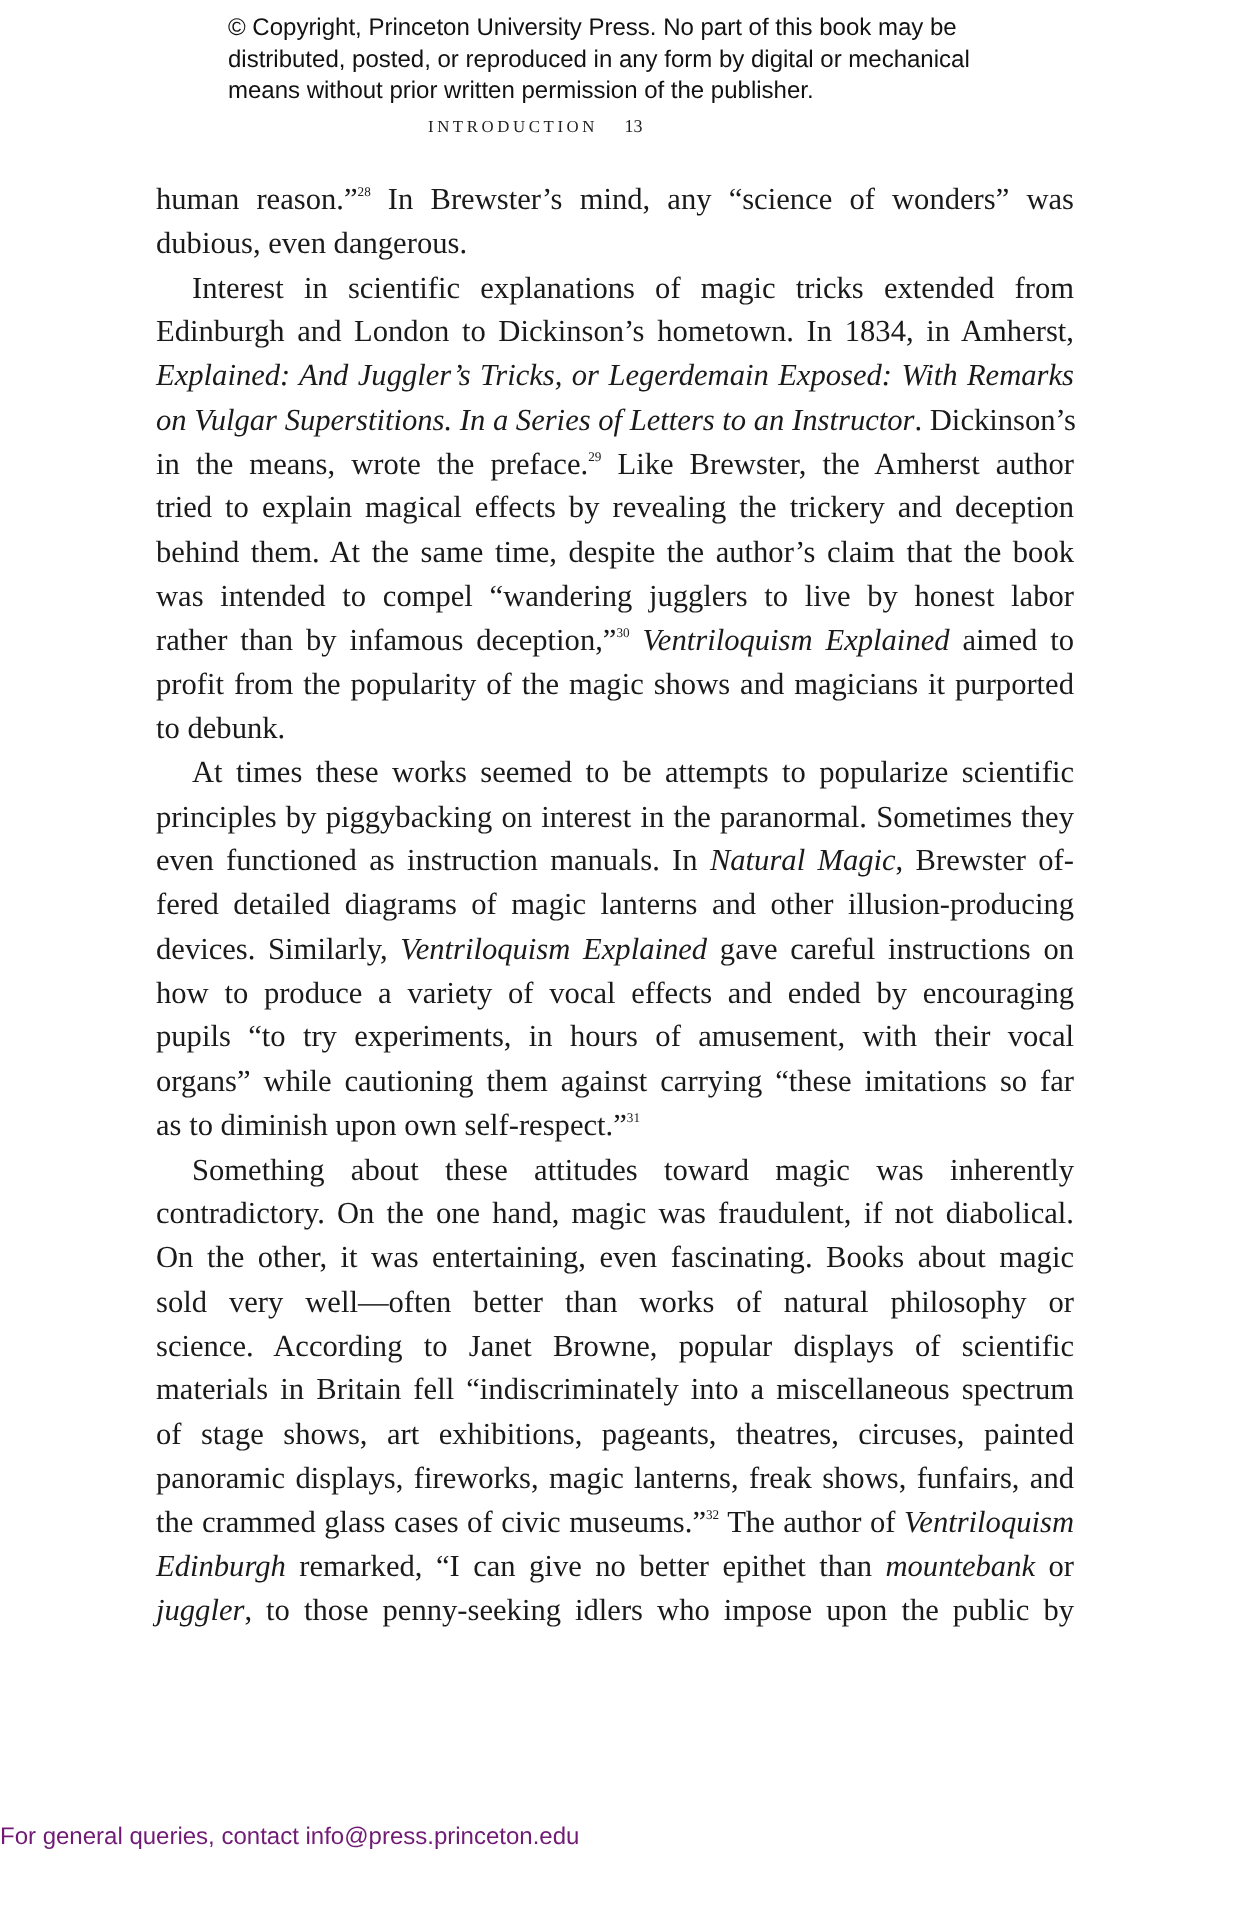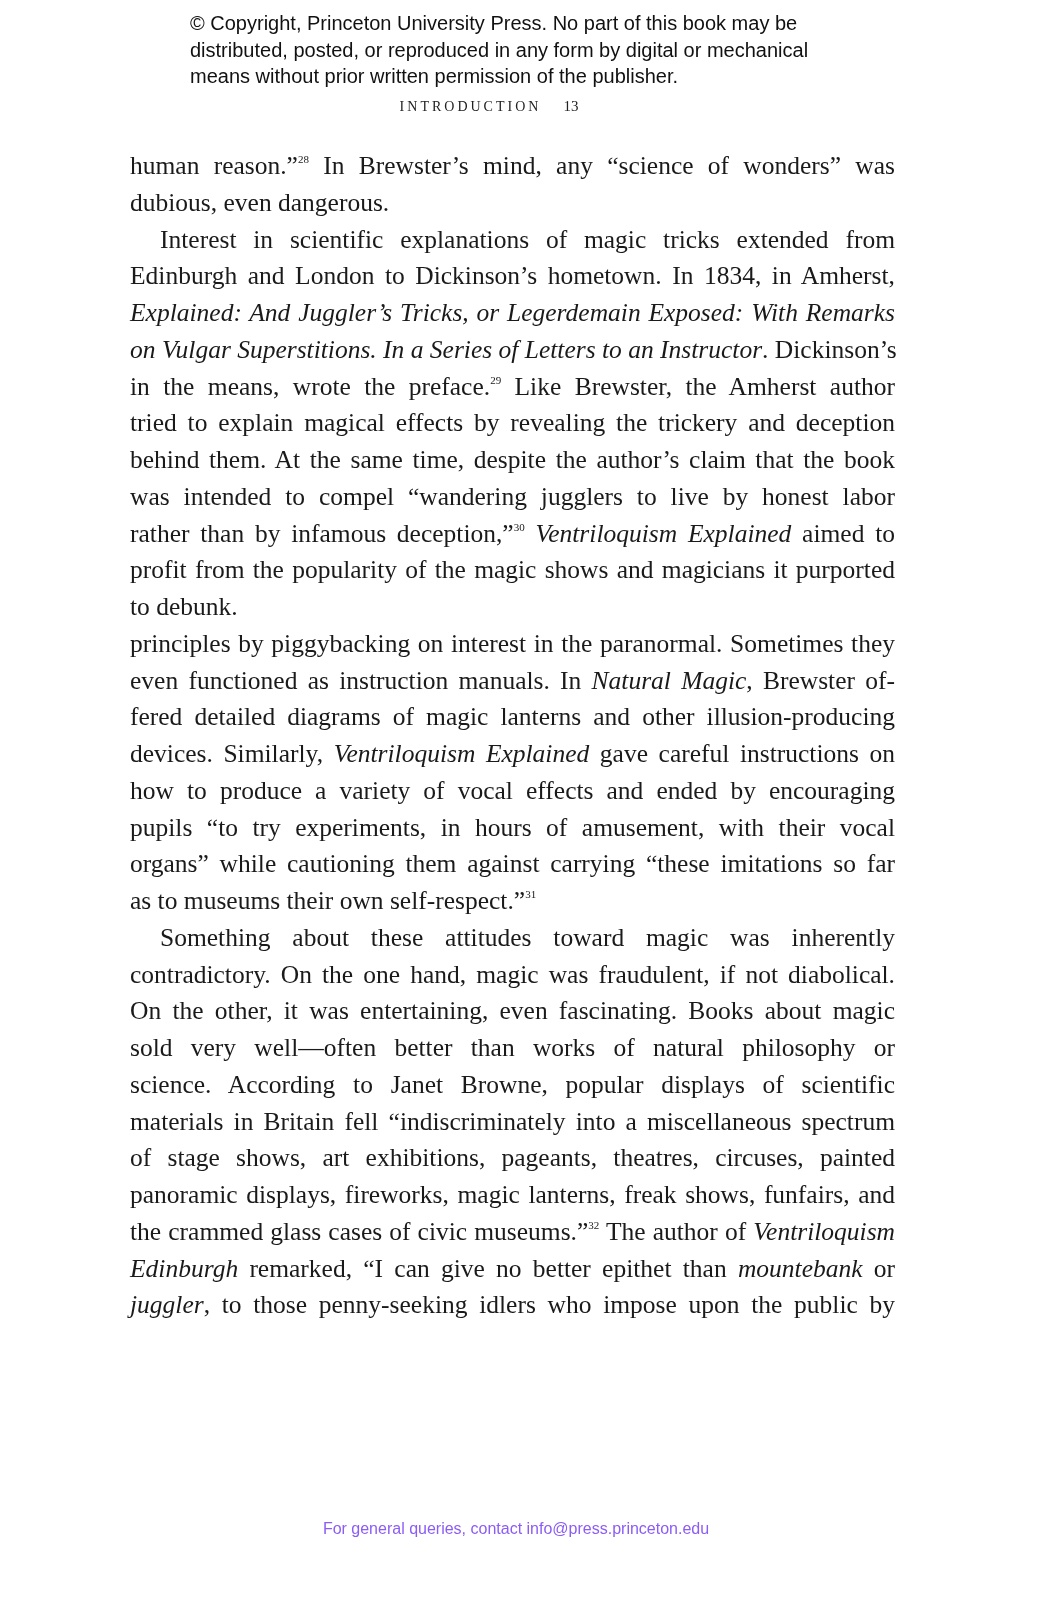--- a/index.html
+++ b/index.html
@@ -7,38 +7,37 @@
     .notice {
       position: absolute; left: 190px; top: 10px; width: 700px;
       font-family: "Liberation Sans", sans-serif; font-size: 20px; line-height: 26.5px;
       color: #111111;
     }
     .notice div { white-space: nowrap; }
     .running-head {
       position: absolute; left: 0; top: 98px; width: 892px; text-align: center;
       font-family: "Liberation Serif", serif; font-size: 14px; letter-spacing: 3px;
       color: #222222;
-      padding-left: 43px;
     }
     .running-head .folio { margin-left: 22px; letter-spacing: 0; font-size: 15px; }
     .body-text {
       position: absolute; left: 130px; top: 148px; width: 765px;
       font-family: "Liberation Serif", serif; font-size: 25.5px; color: #1a1a1a;
     }
     .line {
       height: 36.75px; line-height: 36.75px; white-space: nowrap;
       text-align: justify; text-align-last: justify;
     }
     .line.last { text-align-last: left; }
     .line.indent { padding-left: 30px; }
     .line i { font-style: italic; }
     sup { font-size: 11px; line-height: 0; vertical-align: 11px; }
     .footer {
-      position: absolute; left: 0; top: 1520px; width: 1032px; text-align: center;
-      font-family: "Liberation Sans", sans-serif; font-size: 16px; color: #8b5cf6;
+      position: absolute; left: 0; top: 1520px; width: 1032px; 
+      font-family: "Liberation Sans", sans-serif; font-size: 20px; color: #701a75;
     }
   </style>
 </head>
 <body>
 
 <div class="notice">
   <div>© Copyright, Princeton University Press. No part of this book may be</div>
   <div>distributed, posted, or reproduced in any form by digital or mechanical</div>
   <div>means without prior written permission of the publisher.</div>
 </div>
@@ -54,28 +53,29 @@
     <div class="line"><span>Edinburgh and London to Dickinson’s hometown. In 1834, in Amherst,</span></div>
     <div class="line"><i>Explained: And Juggler’s Tricks, or Legerdemain Exposed: With Remarks</i></div>
     <div class="line"><i>on Vulgar Superstitions. In a Series of Letters to an Instructor</i><span>. Dickinson’s</span></div>
     <div class="line"><span>in the means, wrote the preface.</span><sup>29</sup><span> Like Brewster, the Amherst author</span></div>
     <div class="line"><span>tried to explain magical effects by revealing the trickery and deception</span></div>
     <div class="line"><span>behind them. At the same time, despite the author’s claim that the book</span></div>
     <div class="line"><span>was intended to compel “wandering jugglers to live by honest labor</span></div>
     <div class="line"><span>rather than by infamous deception,”</span><sup>30</sup><span> </span><i>Ventriloquism Explained</i><span> aimed to</span></div>
     <div class="line"><span>profit from the popularity of the magic shows and magicians it purported</span></div>
     <div class="line last"><span>to debunk.</span></div>
+    <div class="line indent"><span>At times these works seemed to be attempts to popularize scientific</span></div>
     <div class="line"><span>principles by piggybacking on interest in the paranormal. Sometimes they</span></div>
     <div class="line"><span>even functioned as instruction manuals. In </span><i>Natural Magic</i><span>, Brewster of-</span></div>
     <div class="line"><span>fered detailed diagrams of magic lanterns and other illusion-producing</span></div>
     <div class="line"><span>devices. Similarly, </span><i>Ventriloquism Explained</i><span> gave careful instructions on</span></div>
     <div class="line"><span>how to produce a variety of vocal effects and ended by encouraging</span></div>
     <div class="line"><span>pupils “to try experiments, in hours of amusement, with their vocal</span></div>
     <div class="line"><span>organs” while cautioning them against carrying “these imitations so far</span></div>
-    <div class="line last"><span>as to museums their own self-respect.”</span><sup>31</sup></div>
+    <div class="line last"><span>as to diminish upon own self-respect.”</span><sup>31</sup></div>
     <div class="line indent"><span>Something about these attitudes toward magic was inherently</span></div>
     <div class="line"><span>contradictory. On the one hand, magic was fraudulent, if not diabolical.</span></div>
     <div class="line"><span>On the other, it was entertaining, even fascinating. Books about magic</span></div>
     <div class="line"><span>sold very well—often better than works of natural philosophy or</span></div>
     <div class="line"><span>science. According to Janet Browne, popular displays of scientific</span></div>
     <div class="line"><span>materials in Britain fell “indiscriminately into a miscellaneous spectrum</span></div>
     <div class="line"><span>of stage shows, art exhibitions, pageants, theatres, circuses, painted</span></div>
     <div class="line"><span>panoramic displays, fireworks, magic lanterns, freak shows, funfairs, and</span></div>
     <div class="line"><span>the crammed glass cases of civic museums.”</span><sup>32</sup><span> The author of </span><i>Ventriloquism</i></div>
     <div class="line"><i>Edinburgh</i><span> remarked, “I can give no better epithet than </span><i>mountebank</i><span> or</span></div>

